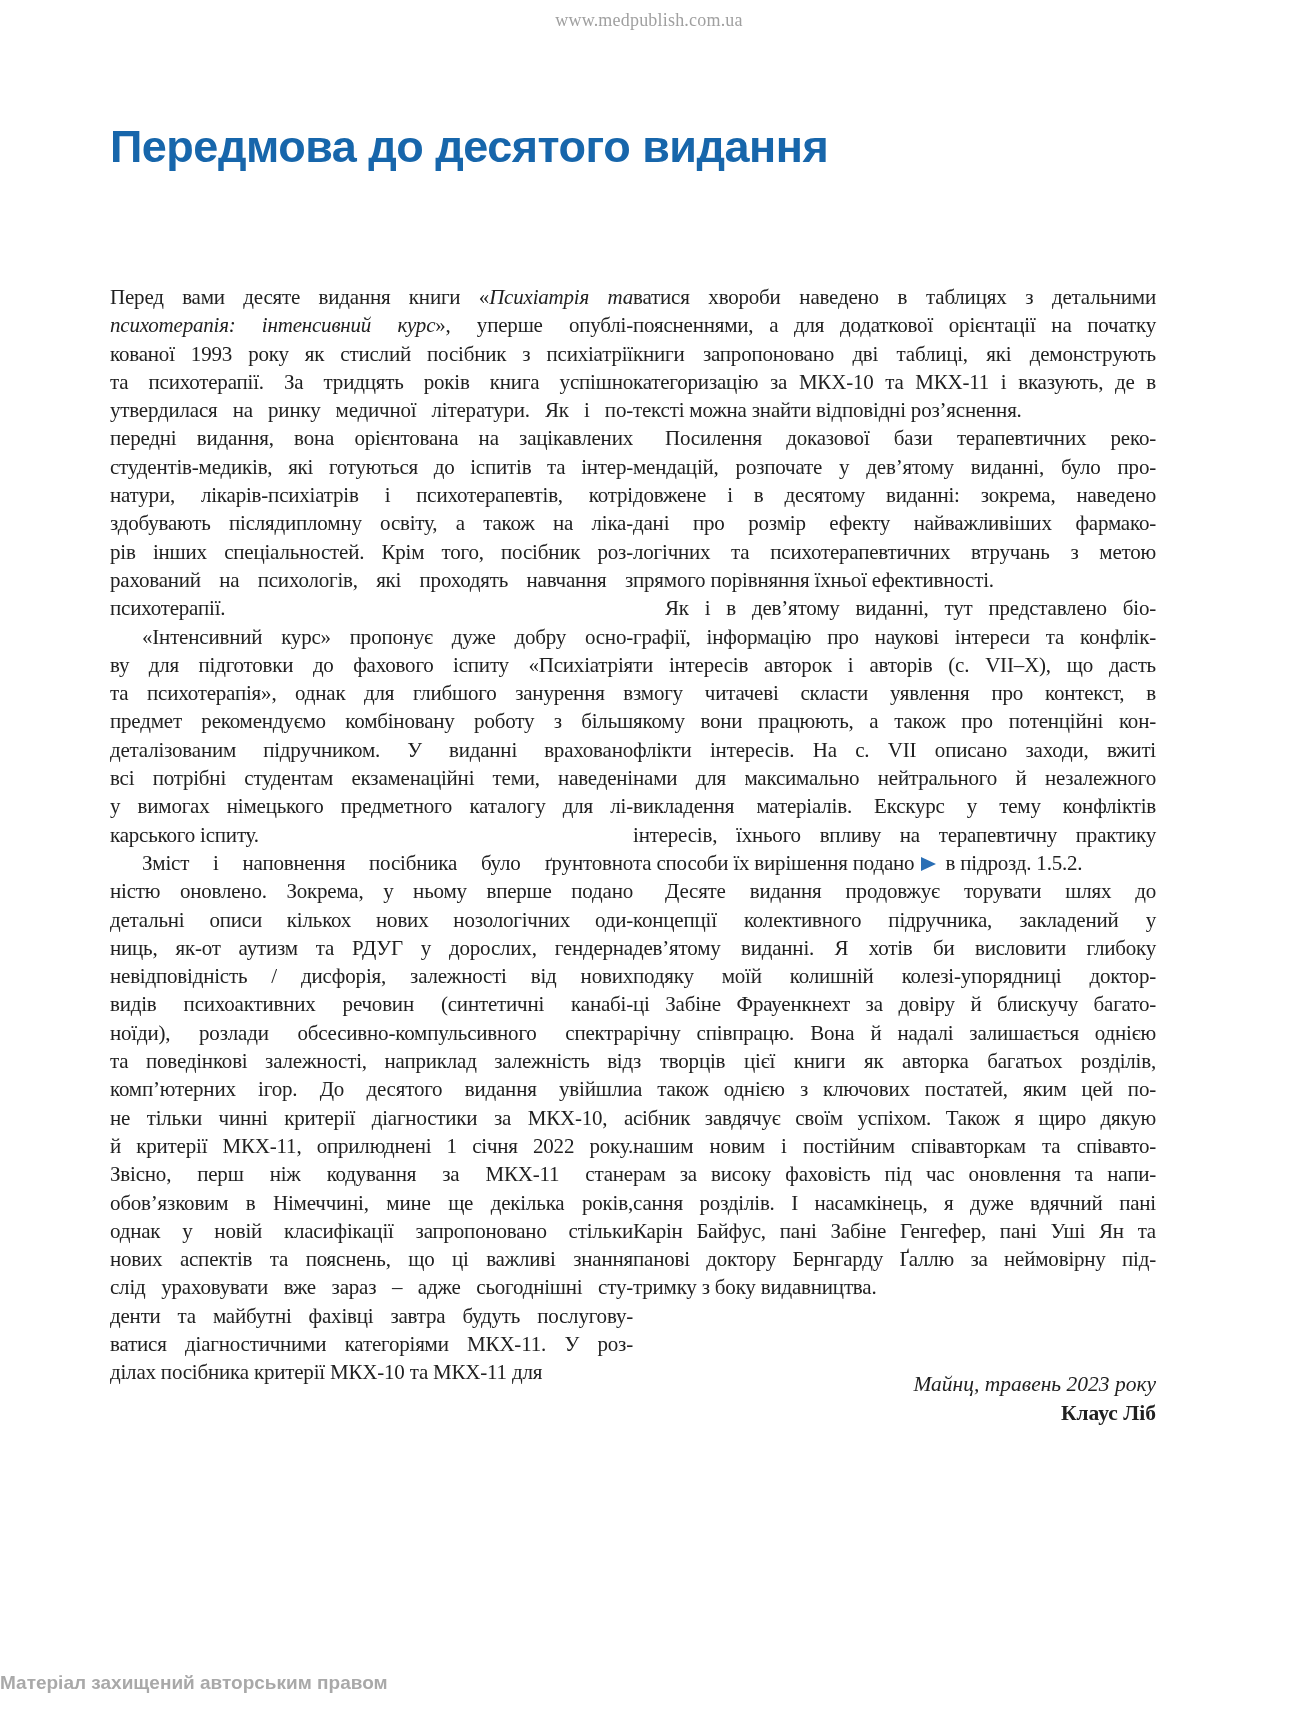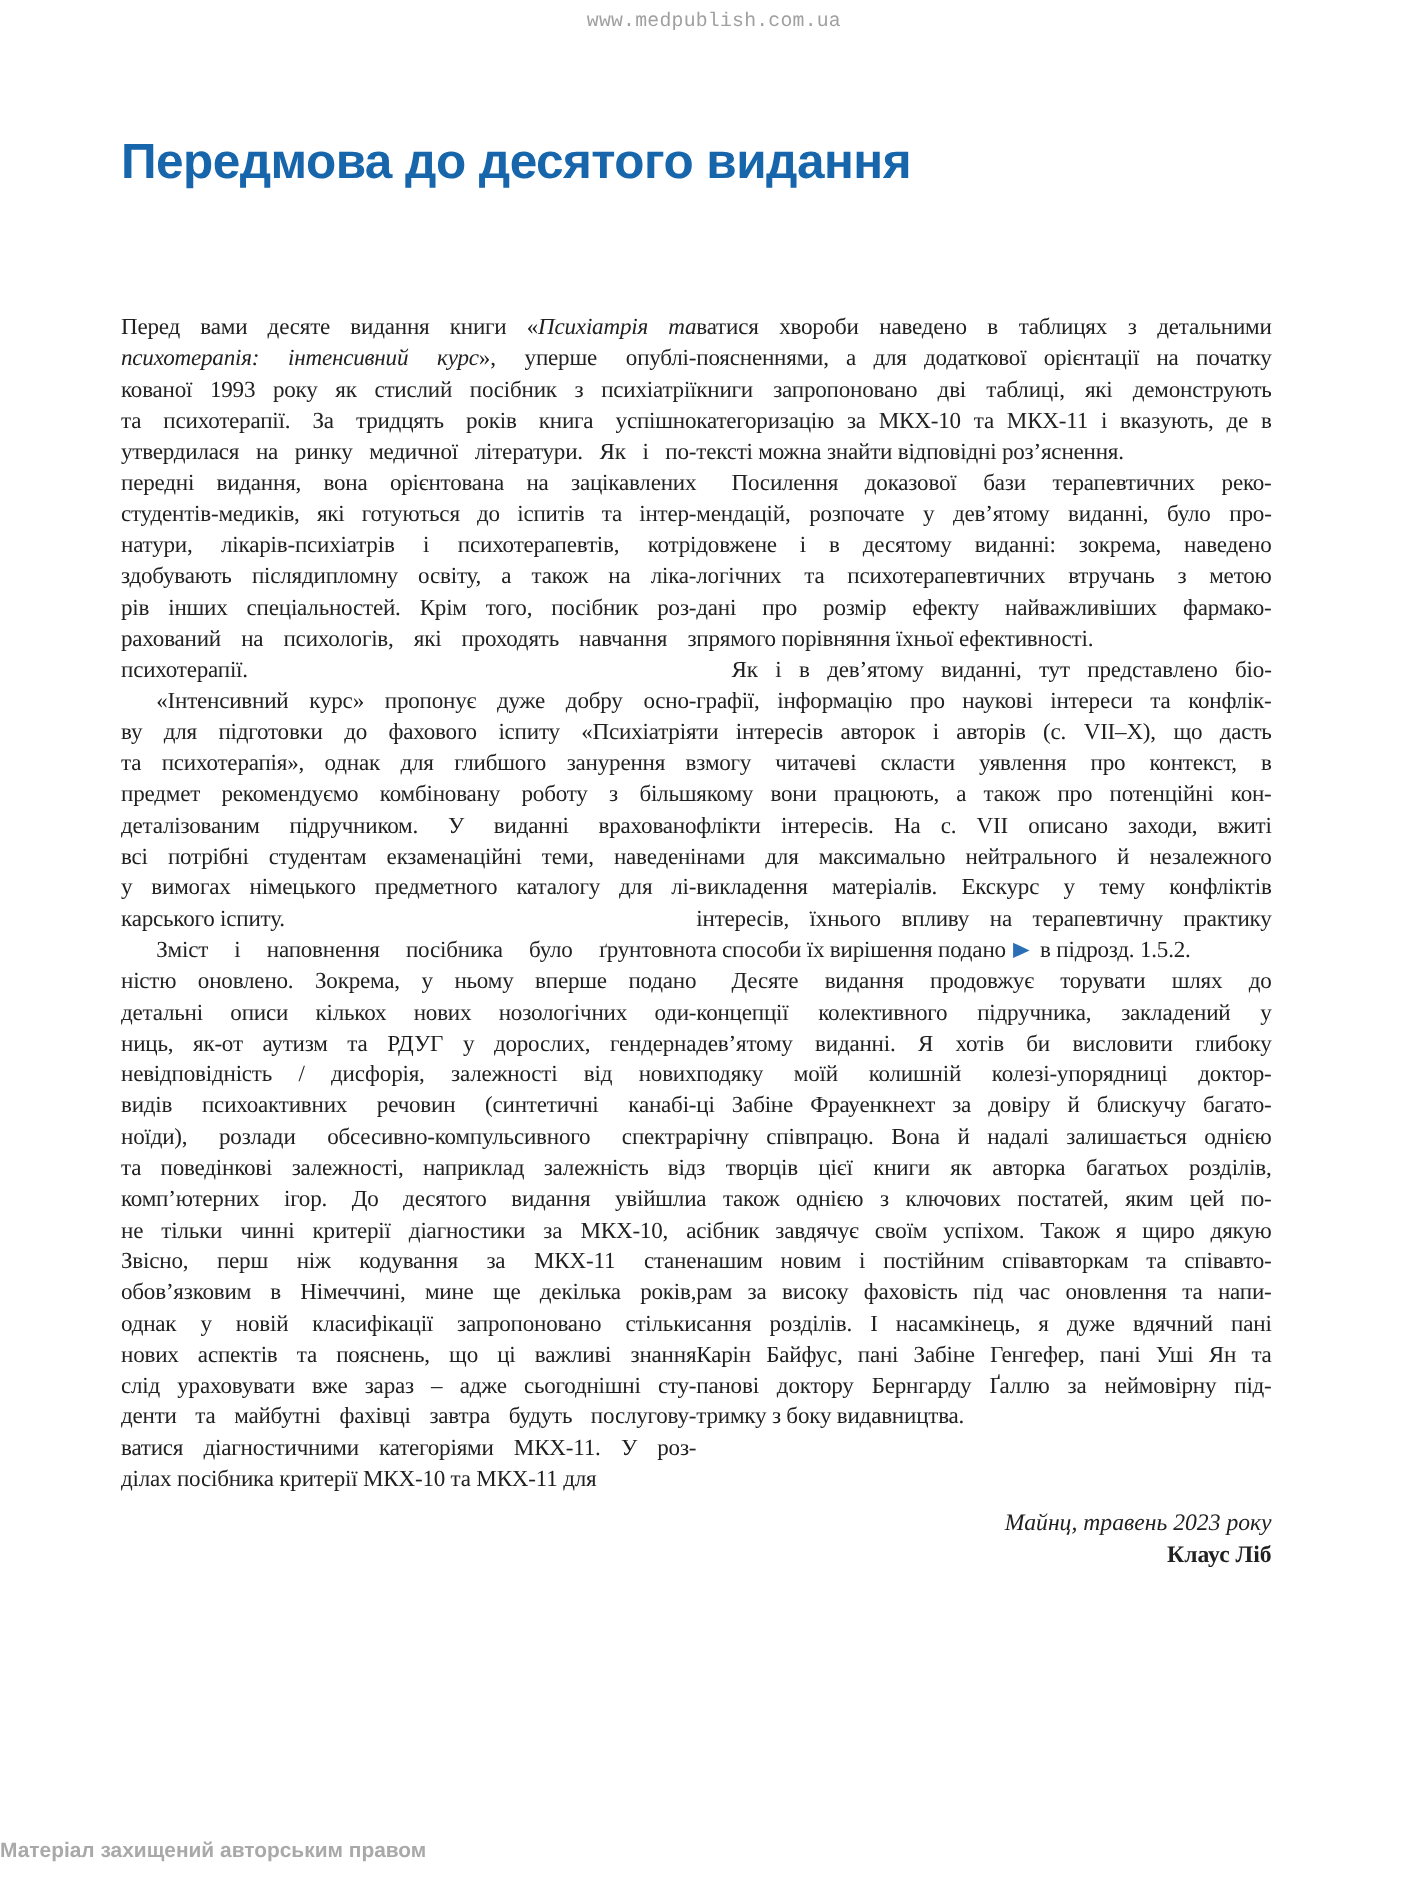--- a/index.html
+++ b/index.html
@@ -13,21 +13,21 @@
   body{
     width:1298px;height:1711px;
     background:#ffffff;
     position:relative;
     overflow:hidden;
     font-family:"Liberation Serif","DejaVu Serif",serif;
   }
   .site-url{
     position:absolute;top:10px;left:0;width:100%;
     text-align:center;
-    font-family:Liberation Mono, monospace;
+    font-family:Liberation Serif, serif;
     font-size:18px;color:var(--header-gray);
     letter-spacing:0.2px;
   }
   .page-title{
     position:absolute;top:120px;left:110px;width:1080px;
     font-family:"Liberation Sans","DejaVu Sans",sans-serif;
     font-weight:700;font-size:45px;line-height:1.2;
     letter-spacing:-0.5px;
     color:var(--title-blue);
   }
@@ -99,40 +99,41 @@
       <div class="line indent">Зміст і наповнення посібника було ґрунтовно</div>
       <div class="line">ністю оновлено. Зокрема, у ньому вперше подано</div>
       <div class="line">детальні описи кількох нових нозологічних оди-</div>
       <div class="line">ниць, як-от аутизм та РДУГ у дорослих, гендерна</div>
       <div class="line">невідповідність / дисфорія, залежності від нових</div>
       <div class="line">видів психоактивних речовин (синтетичні канабі-</div>
       <div class="line">ноїди), розлади обсесивно-компульсивного спектра</div>
       <div class="line">та поведінкові залежності, наприклад залежність від</div>
       <div class="line">комп’ютерних ігор. До десятого видання увійшли</div>
       <div class="line">не тільки чинні критерії діагностики за МКХ-10, а</div>
+      <div class="line">й критерії МКХ-11, оприлюднені 1 січня 2022 року.</div>
       <div class="line">Звісно, перш ніж кодування за МКХ-11 стане</div>
       <div class="line">обов’язковим в Німеччині, мине ще декілька років,</div>
       <div class="line">однак у новій класифікації запропоновано стільки</div>
       <div class="line">нових аспектів та пояснень, що ці важливі знання</div>
       <div class="line">слід ураховувати вже зараз – адже сьогоднішні сту-</div>
       <div class="line">денти та майбутні фахівці завтра будуть послугову-</div>
       <div class="line">ватися діагностичними категоріями МКХ-11. У роз-</div>
       <div class="line last">ділах посібника критерії МКХ-10 та МКХ-11 для</div>
     </div>
   <div class="column" id="col-right">
   <div class="line">ватися хвороби наведено в таблицях з детальними</div>
       <div class="line">поясненнями, а для додаткової орієнтації на початку</div>
       <div class="line">книги запропоновано дві таблиці, які демонструють</div>
       <div class="line">категоризацію за МКХ-10 та МКХ-11 і вказують, де в</div>
       <div class="line last">тексті можна знайти відповідні роз’яснення.</div>
       <div class="line indent">Посилення доказової бази терапевтичних реко-</div>
       <div class="line">мендацій, розпочате у дев’ятому виданні, було про-</div>
       <div class="line">довжене і в десятому виданні: зокрема, наведено</div>
+      <div class="line">дані про розмір ефекту найважливіших фармако-</div>
       <div class="line">логічних та психотерапевтичних втручань з метою</div>
-      <div class="line">дані про розмір ефекту найважливіших фармако-</div>
       <div class="line last">прямого порівняння їхньої ефективності.</div>
       <div class="line indent">Як і в дев’ятому виданні, тут представлено біо-</div>
       <div class="line">графії, інформацію про наукові інтереси та конфлік-</div>
       <div class="line">ти інтересів авторок і авторів (с. VII–X), що дасть</div>
       <div class="line">змогу читачеві скласти уявлення про контекст, в</div>
       <div class="line">якому вони працюють, а також про потенційні кон-</div>
       <div class="line">флікти інтересів. На с. VII описано заходи, вжиті</div>
       <div class="line">нами для максимально нейтрального й незалежного</div>
       <div class="line">викладення матеріалів. Екскурс у тему конфліктів</div>
       <div class="line">інтересів, їхнього впливу на терапевтичну практику</div>

